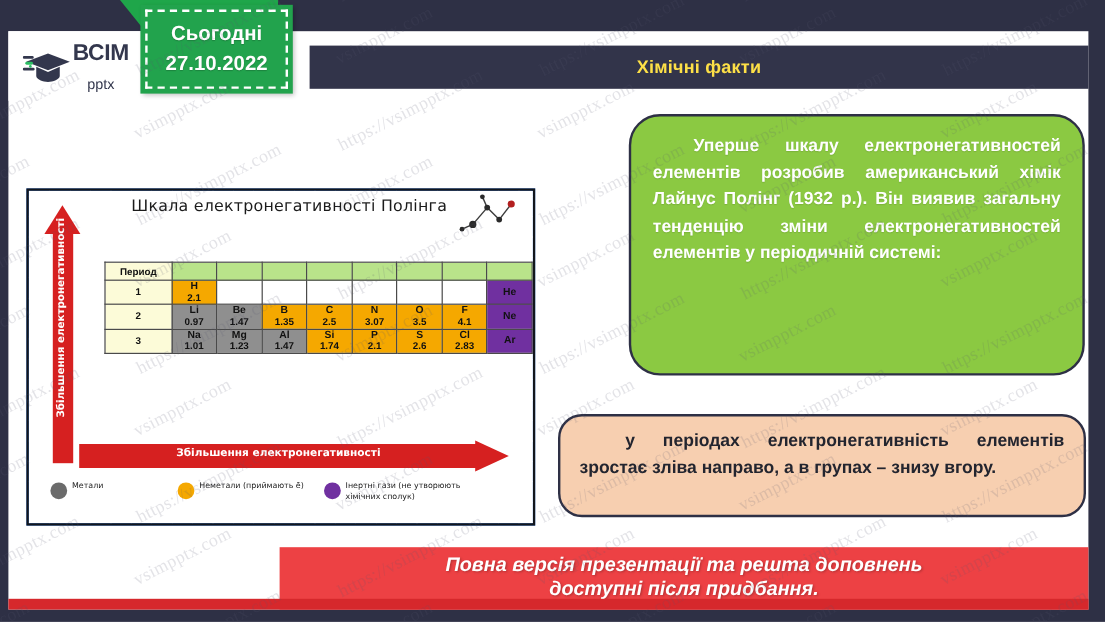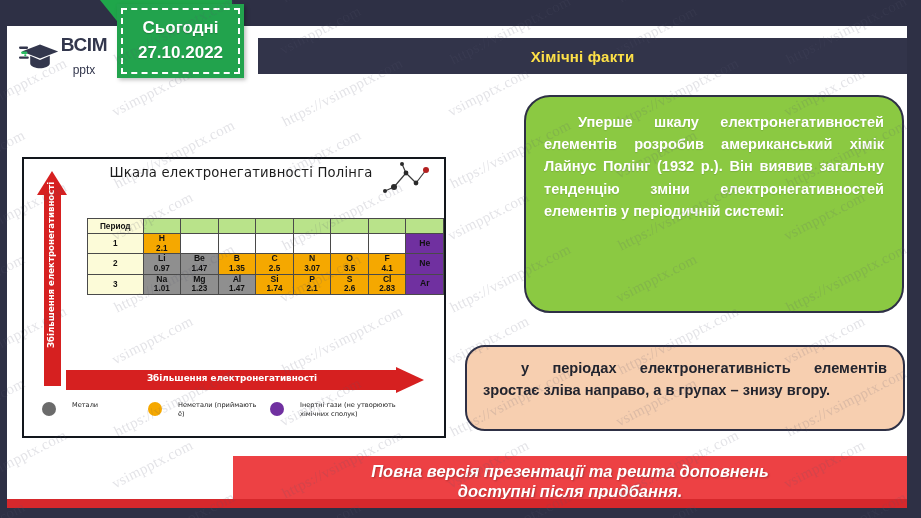--- a/index.html
+++ b/index.html
@@ -249,21 +249,21 @@
     width: 396px; height: 36px; z-index: 4;
     display: flex; gap: 10px;
   }
   .lg-item { display: flex; align-items: flex-start; gap: 4px; }
   .dot { width: 14px; height: 14px; border-radius: 50%; flex: 0 0 auto; margin-top: 1px; }
   .dot.m { background: #6b6b6b; }
   .dot.n { background: #f5a800; }
   .dot.g { background: #7030a0; }
   .lg-item .txt {
     font-family: "DejaVu Sans", sans-serif;
-    font-size: 6.6px; line-height: 1.35; color: #1b1b1b; margin-left: 12px;
+    font-size: 6.6px; line-height: 1.35; color: #1b1b1b;
   }
   .lg-m { width: 96px; }
   .lg-n { width: 112px; }
   .lg-g { width: 136px; }
 
   
   .badge {
     position: absolute; left: 12px; top: 413px;
     width: 205px; height: 73px;
     background: #e8262b;

